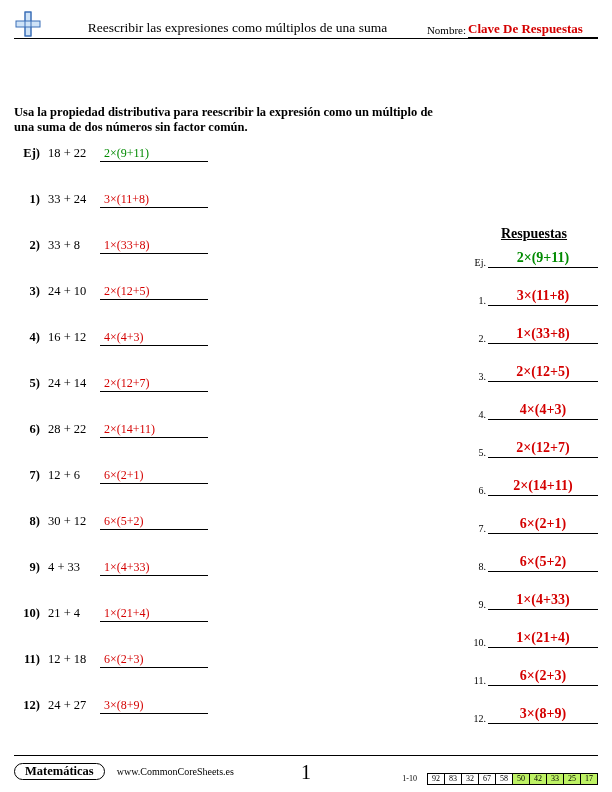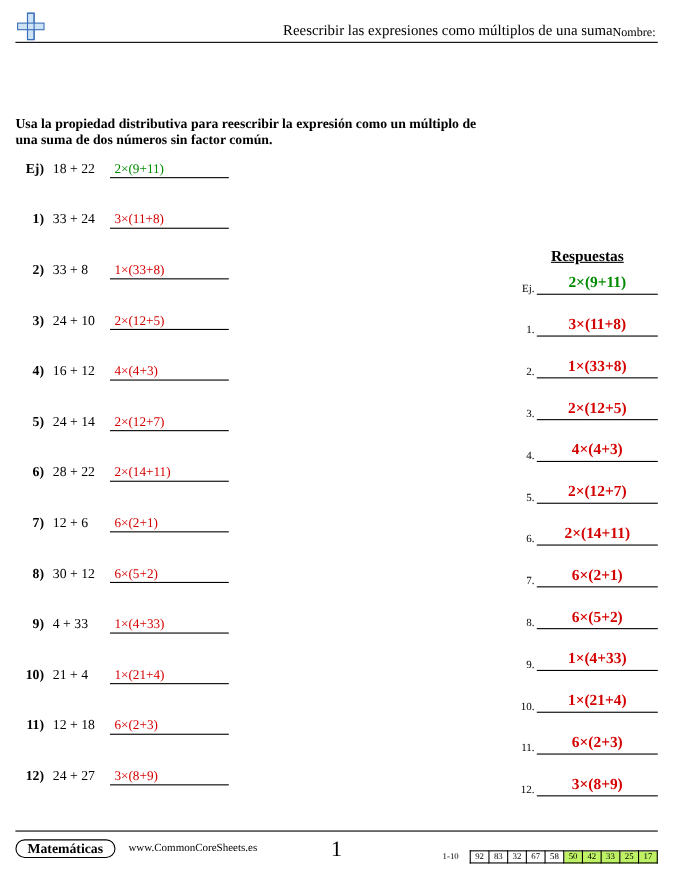--- a/index.html
+++ b/index.html
@@ -27,21 +27,21 @@
     margin-bottom: 3px;
   }
   .logo {
     width: 28px;
     height: 28px;
     margin-right: 6px;
     flex: 0 0 auto;
   }
   .title {
     flex: 1 1 auto;
-    text-align: right;
+    text-align: center;
     font-size: 13.5px;
     padding-bottom: 2px;
   }
   .nombre-label {
     font-size: 11px;
     padding-bottom: 2px;
     margin-right: 2px;
   }
   .nombre-value {
     font-size: 13px;
@@ -197,20 +197,21 @@
   <div class="header-row">
     <span class="logo">
       <svg viewBox="0 0 28 28">
         <rect x="11" y="2" width="6" height="24" fill="#cfe3f7" stroke="#3a6fb7" stroke-width="1"></rect>
         <rect x="2" y="11" width="24" height="6" fill="#cfe3f7" stroke="#3a6fb7" stroke-width="1"></rect>
         <rect x="11" y="2" width="6" height="24" fill="none" stroke="#3a6fb7" stroke-width="1"></rect>
       </svg>
     </span>
     <span class="title">Reescribir las expresiones como múltiplos de una suma</span>
     <span class="nombre-label">Nombre:</span>
+    <span class="nombre-value">Clave De Respuestas</span>
   </div>
 
   <div class="content-row">
     <div class="left-col">
       <div class="instructions">Usa la propiedad distributiva para reescribir la expresión como un múltiplo de una suma de dos números sin factor común.</div>
 
       <div class="problem-row ex">
         <span class="num">Ej)</span>
         <span class="expr">18 + 22</span>
         <span class="ans">2×(9+11)</span>

